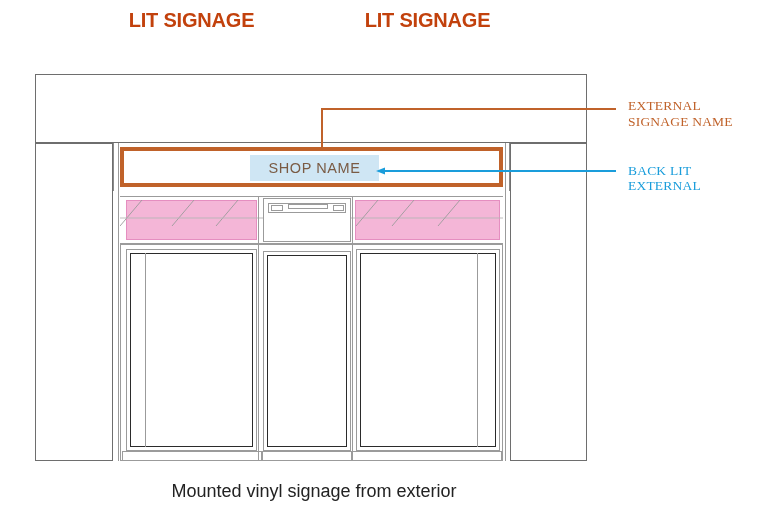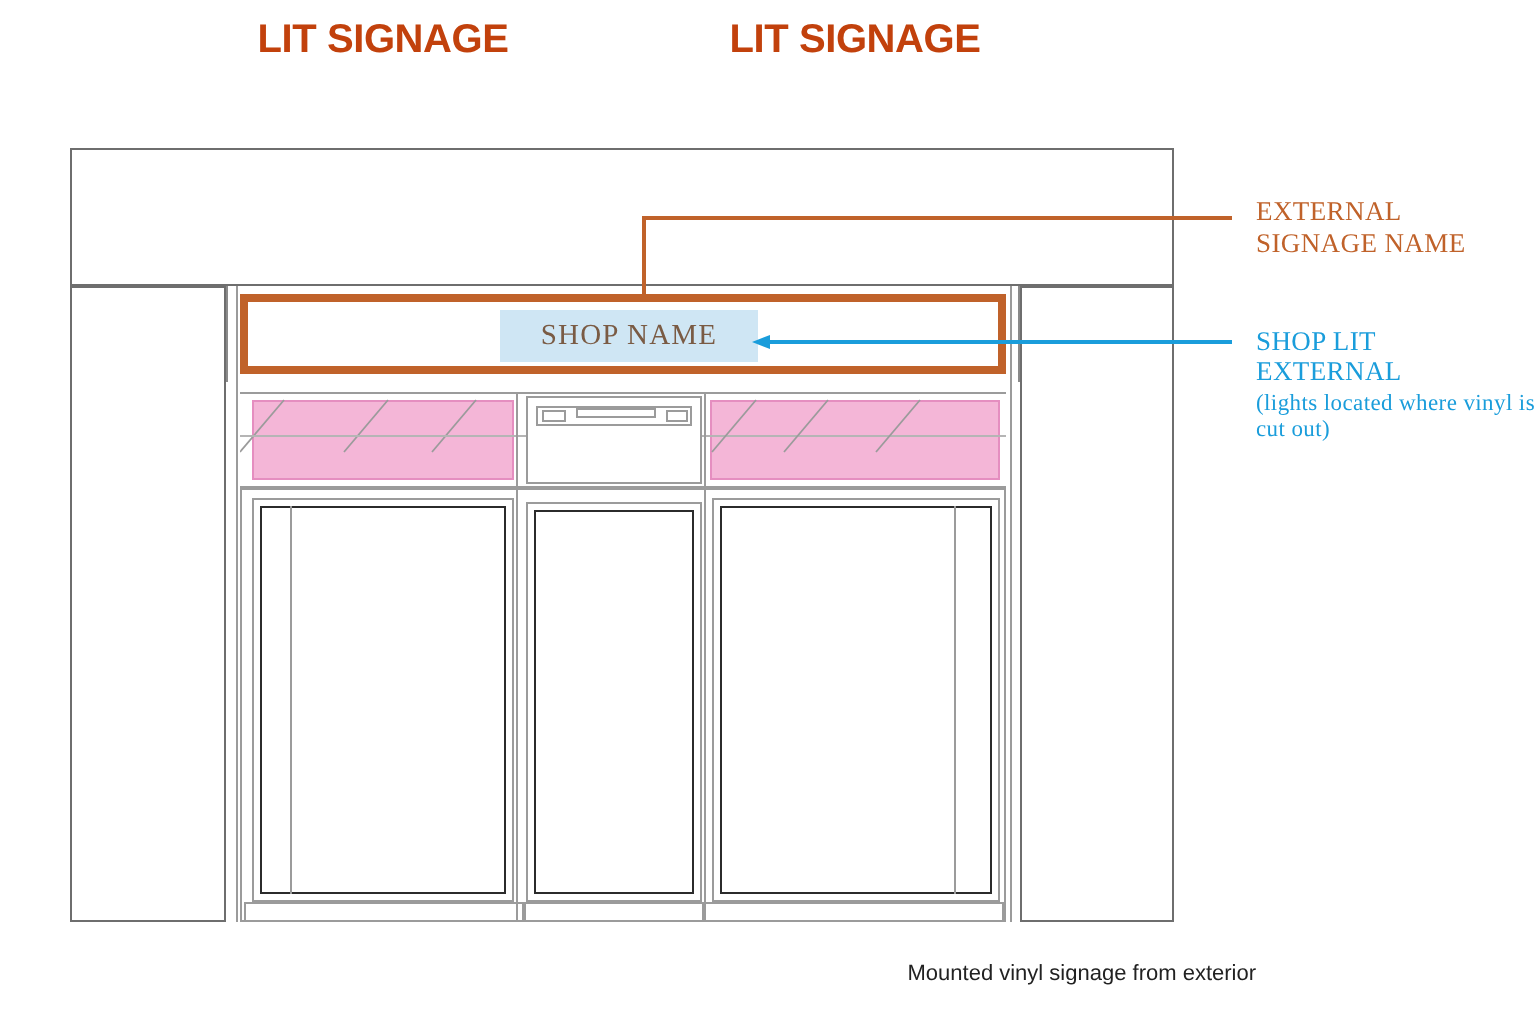--- a/index.html
+++ b/index.html
@@ -23,21 +23,21 @@
   
   #sign-outer{left:113px;top:143px;width:397px;height:48px;
               border-left:1px solid #8a8a8a;border-right:1px solid #8a8a8a;
               box-sizing:border-box;background:#fff;}
   #sign-box{left:120px;top:147px;width:383px;height:40px;
             border:4px solid #c0622a;box-sizing:border-box;background:#fff;}
   #shop-name-hl{left:250px;top:155px;width:129px;height:26px;
                 background:#cfe6f4;}
   #shop-name-txt{left:250px;top:155px;width:129px;height:26px;
                  display:flex;align-items:center;justify-content:center;
-                 font-family:Liberation Serif, serif;font-size:14.5px;
+                 font-family:Liberation Sans, sans-serif;font-size:14.5px;
                  letter-spacing:.6px;color:#7a5b44;white-space:nowrap;}
 
   
   .pink-panel{background:#f4b6d7;border:1px solid #e58ec0;box-sizing:border-box;}
   #pink-left{left:126px;top:200px;width:131px;height:40px;}
   #pink-right{left:355px;top:200px;width:145px;height:40px;}
   .lit-txt{position:absolute;top:0;height:40px;display:flex;align-items:center;
            justify-content:center;font-family:"Liberation Sans",sans-serif;
            font-weight:bold;font-size:20px;letter-spacing:-.2px;
            color:#c2410c;white-space:nowrap;}
@@ -92,22 +92,22 @@
   #lead-blue{left:376px;top:165px;width:240px;height:12px;}
   #ann-ext{left:628px;top:98px;width:138px;
            font-family:Liberation Serif, serif;font-size:13.5px;
            line-height:15.5px;color:#c0622a;letter-spacing:.2px;}
   #ann-back{left:628px;top:163px;width:140px;
             font-family:"Liberation Serif",serif;font-size:13.5px;
             line-height:15px;color:#1a9ddb;letter-spacing:.2px;}
   #ann-back-sub{margin-top:3px;font-size:11.5px;line-height:13px;color:#1a9ddb;}
 
   
-  #caption{left:0;top:481px;width:628px;text-align:right;
-           font-family:"Liberation Sans",sans-serif;font-size:11px;color:#222;}
+  #caption{left:0;top:481px;width:628px;text-align:center;
+           font-family:"Liberation Sans",sans-serif;font-size:18px;color:#222;}
 </style>
 </head>
 <body>
 
 <div id="canvas">
 
   <div class="abs thin-box" id="fascia"></div>
   <div class="abs thin-box" id="wall-left"></div>
   <div class="abs thin-box" id="wall-right"></div>
 
@@ -172,20 +172,19 @@
     <path d="M 240 6 L 6 6" stroke="#1a9ddb" stroke-width="2" fill="none"></path>
     <path d="M 0 6 L 9 2.5 L 9 9.5 Z" fill="#1a9ddb"></path>
   </svg>
 
   <div class="abs" id="ann-ext">
     <div>EXTERNAL</div>
     <div>SIGNAGE NAME</div>
   </div>
 
   <div class="abs" id="ann-back">
-    <div>SHOP LIT</div>
+    <div>BACK LIT</div>
     <div>EXTERNAL</div>
-    <div id="ann-back-sub">(lights located where vinyl is cut out)</div>
   </div>
 
   <div class="abs" id="caption">Mounted vinyl signage from exterior</div>
 
 </div>
 
 </body></html>

